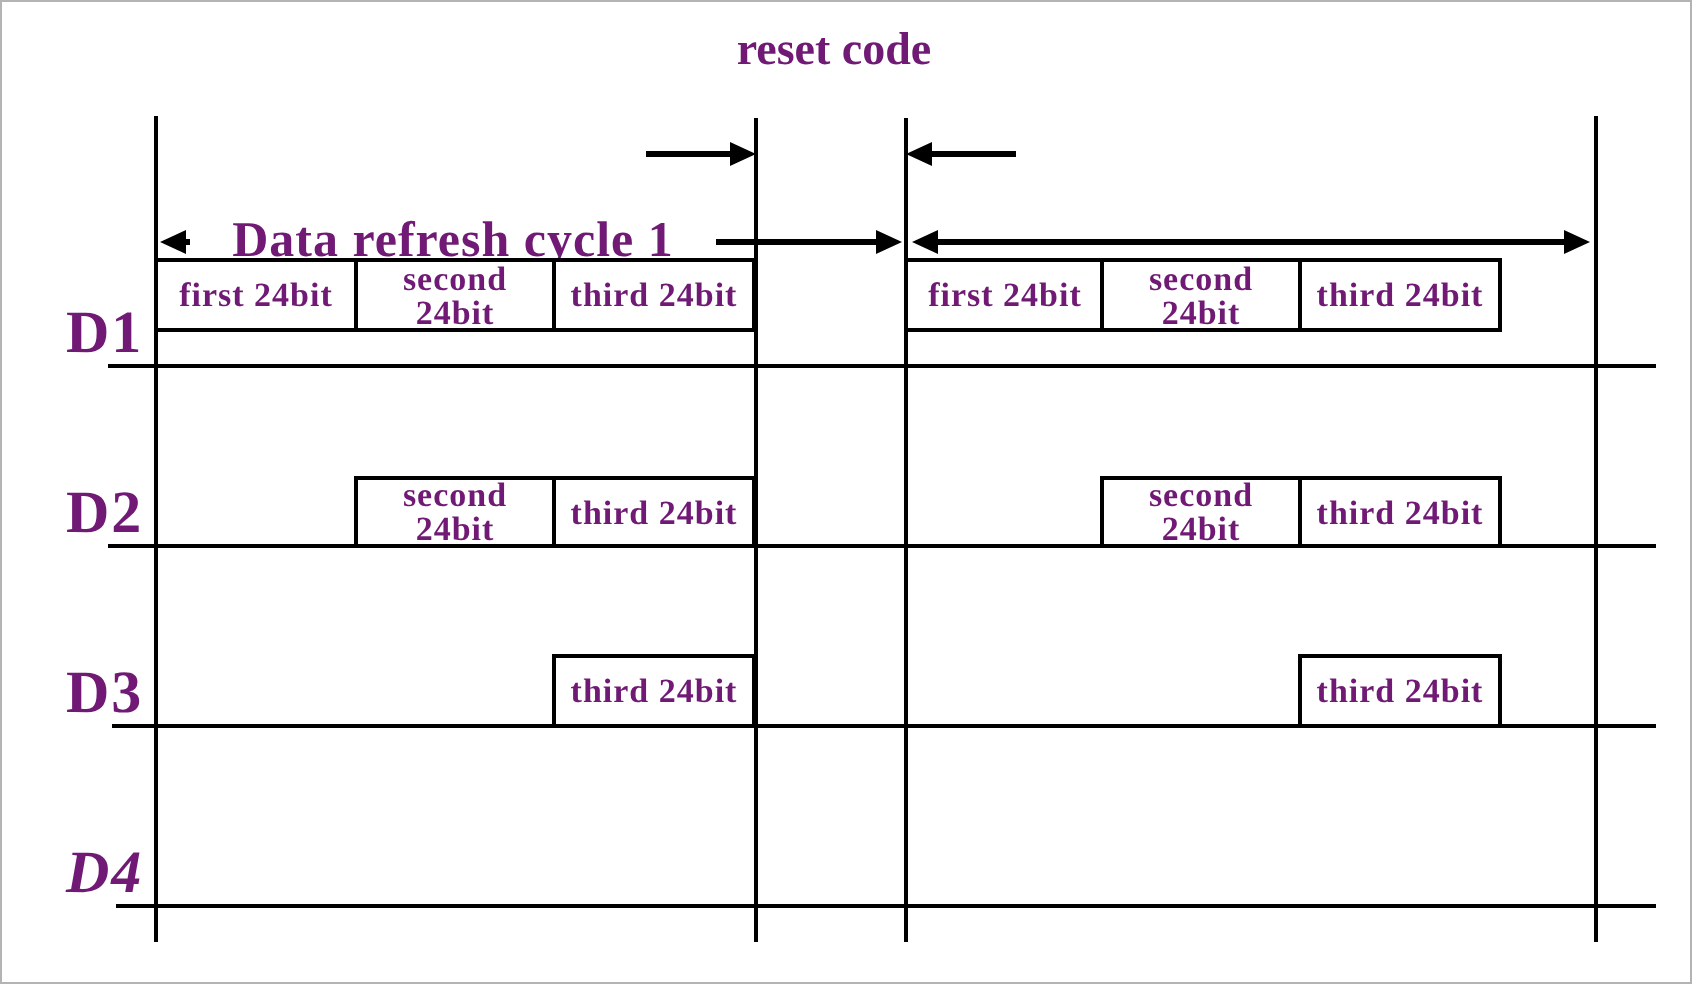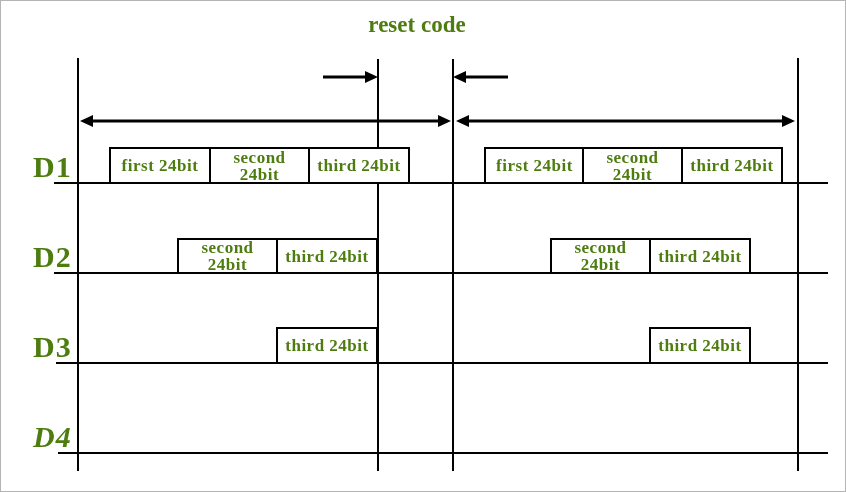--- a/index.html
+++ b/index.html
@@ -2,21 +2,21 @@
 <html><head>
 <meta charset="utf-8">
 <style>
   html,body{margin:0;padding:0;background:#fff;}
   .canvas{
     position:relative;
     width:844px;height:490px;
     border:1px solid #b4b4b4;
     background:#ffffff;
     font-family:"Liberation Serif","DejaVu Serif",serif;
-    color:#4d7c0f;
+    color:#701a75;
     overflow:hidden;
   }
   
   .vline{position:absolute;width:2px;background:#000;}
   .v-left{left:76px;top:57px;height:413px;}
   .v-gap-left{left:376px;top:58px;height:412px;}
   .v-gap-right{left:451px;top:58px;height:412px;}
   .v-right{left:796px;top:57px;height:413px;}
   .hline{position:absolute;height:2px;background:#000;}
   .h-d1{left:53px;top:181px;width:774px;}
@@ -37,21 +37,21 @@
   .cy-2{left:464px;width:270px;}
   
   .gaplabel{position:absolute;left:331px;top:12px;width:170px;text-align:center;
     font-size:23px;font-weight:bold;line-height:23px;}
   .endlabel{position:absolute;left:700px;top:38px;width:112px;text-align:center;
     font-size:23px;font-weight:bold;line-height:24px;white-space:pre-line;}
   
   .bx{position:absolute;box-sizing:border-box;border:2px solid #000;background:#fff;
     display:flex;align-items:center;justify-content:center;text-align:center;
     font-size:17px;font-weight:bold;line-height:17px;letter-spacing:0.5px;white-space:pre-line;}
-  .row1{top:146px;height:37px;margin-left:32px;} .row2{top:237px;height:36px;} .row3{top:326px;height:37px;}
+  .row1{top:128px;height:37px;} .row2{top:237px;height:36px;} .row3{top:326px;height:37px;}
   .x1a{left:76px;width:102px;} .x1b{left:176px;width:101px;} .x1c{left:275px;width:102px;}
   .x2a{left:451px;width:101px;} .x2b{left:549px;width:101px;} .x2c{left:648px;width:102px;}
 </style>
 </head>
 <body>
 
 <div class="canvas">
 
   <svg class="arrows" viewBox="0 0 844 490">
     <g>
@@ -80,20 +80,21 @@
   <div class="vline v-right"></div>
   <div class="hline h-d1"></div>
   <div class="hline h-d2"></div>
   <div class="hline h-d3"></div>
   <div class="hline h-d4"></div>
 
   <div class="gaplabel">
     <div>reset code</div>
   </div>
 
+  <div class="cyclelabel cy-1">Data refresh cycle 1</div>
 
   <div class="rowlabel rl-1">D1</div>
   <div class="rowlabel rl-2">D2</div>
   <div class="rowlabel rl-3">D3</div>
   <div class="rowlabel rl-4">D4</div>
 
   <div class="bx row1 x1a">first 24bit</div>
   <div class="bx row1 x1b">second
 24bit</div>
   <div class="bx row1 x1c">third 24bit</div>

